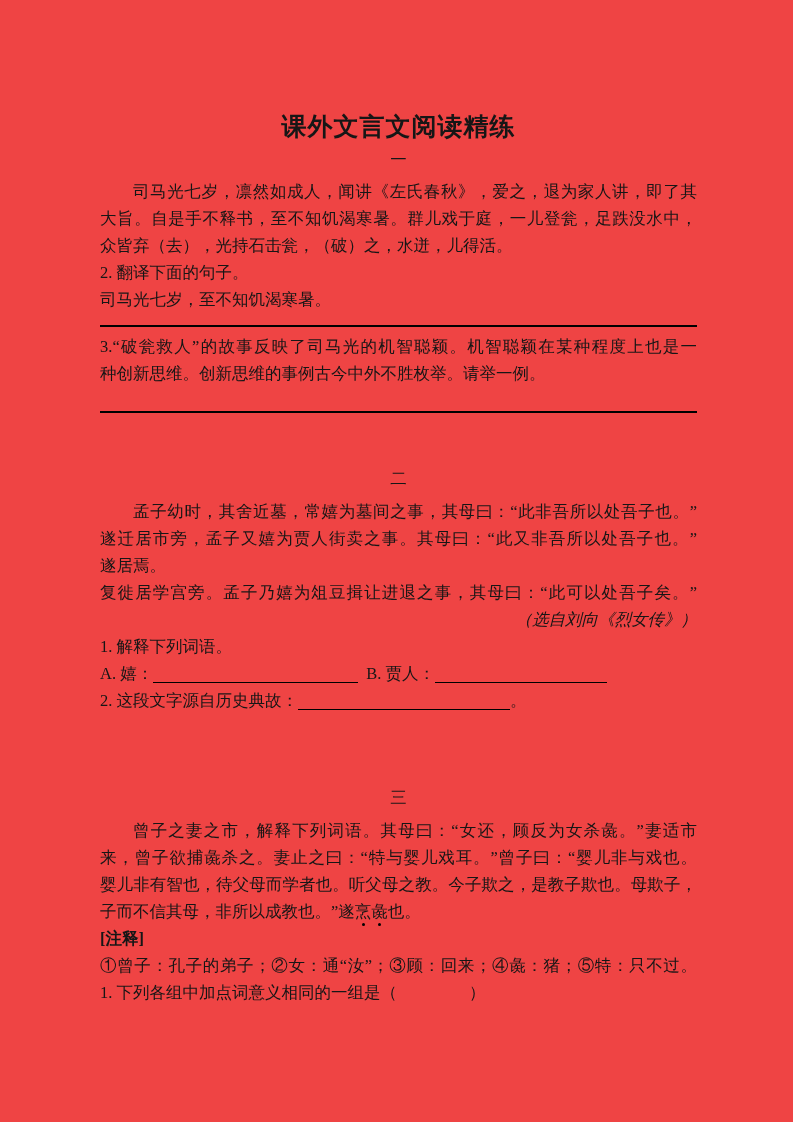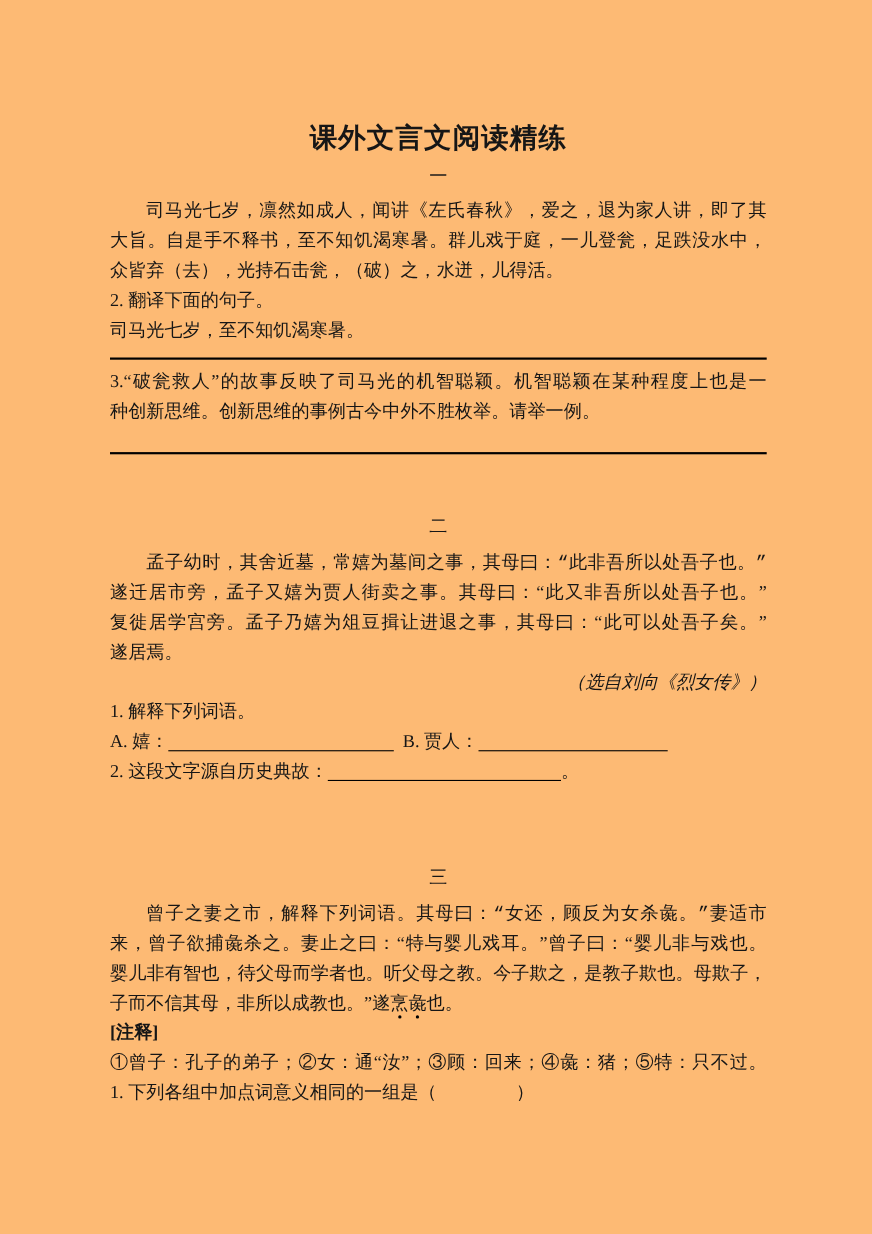--- a/index.html
+++ b/index.html
@@ -1,21 +1,21 @@
 <!DOCTYPE html>
 <html><head>
 <meta charset="utf-8">
 <style>
   html, body { margin: 0; padding: 0; background: #e8e8e8; }
   .page {
     position: relative;
     width: 793px;
     height: 1122px;
     margin: 0 auto;
-    background: #fdba74;
+    background: #ef4444;
     font-family: "Liberation Serif", "DejaVu Serif", serif;
     color: #161616;
     overflow: hidden;
   }
   .content {
     position: absolute;
     left: 100px;
     top: 0;
     width: 597px;
     font-size: 16.5px;
@@ -29,21 +29,21 @@
     text-align: center;
     letter-spacing: 1px;
   }
   .sec-heading { text-align: center; }
   .h1 { margin-top: 4px; }
   .h2 { margin-top: 52px; }
   .h3 { margin-top: 70px; }
   .passage { margin-top: 5px; }
   .p2 { margin-top: 6px; }
   .pline { text-align: justify; text-align-last: justify; }
-  .pline-first { text-indent: 2em; font-family: Liberation Mono, monospace; }
+  .pline-first { text-indent: 2em; }
   .pline-last { text-align-last: left; }
   .qline { text-align: left; }
   .q3block { margin-top: 6px; }
   .ans-rule { border-top: 2px solid #000; height: 0; }
   .rule1 { margin-top: 12px; }
   .rule2 { margin-top: 24px; }
   .emph { position: relative; display: inline-block; line-height: 1; }
   .emph::after {
     content: "";
     position: absolute;
@@ -98,22 +98,22 @@
       <div class="pline pline-last">种创新思维。创新思维的事例古今中外不胜枚举。请举一例。</div>
     </div>
 
     <div class="ans-rule rule2"></div>
 
     <div class="sec-heading h2">二</div>
 
     <div class="passage p2">
       <div class="pline pline-first">孟子幼时，其舍近墓，常嬉为墓间之事，其母曰：“此非吾所以处吾子也。”</div>
       <div class="pline">遂迁居市旁，孟子又嬉为贾人街卖之事。其母曰：“此又非吾所以处吾子也。”</div>
+      <div class="pline pline-last">遂居焉。</div>
       <div class="pline">复徙居学宫旁。孟子乃嬉为俎豆揖让进退之事，其母曰：“此可以处吾子矣。”</div>
-      <div class="pline pline-last">遂居焉。</div>
     </div>
 
     <div class="source-line">（选自刘向《烈女传》）</div>
 
     <div class="qline">1. 解释下列词语。</div>
 
     <div class="qline"><span>A. 嬉：</span><span class="blank blank-a"></span><span class="b-label">B. 贾人：</span><span class="blank blank-b"></span></div>
 
     <div class="qline"><span>2. 这段文字源自历史典故：</span><span class="blank blank-q2"></span><span>。</span></div>
 

